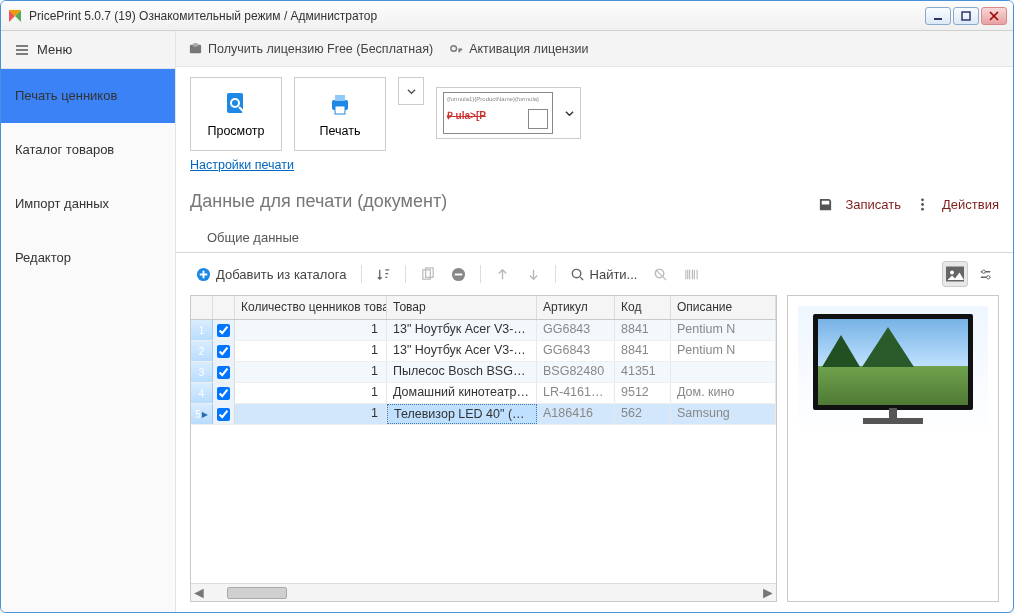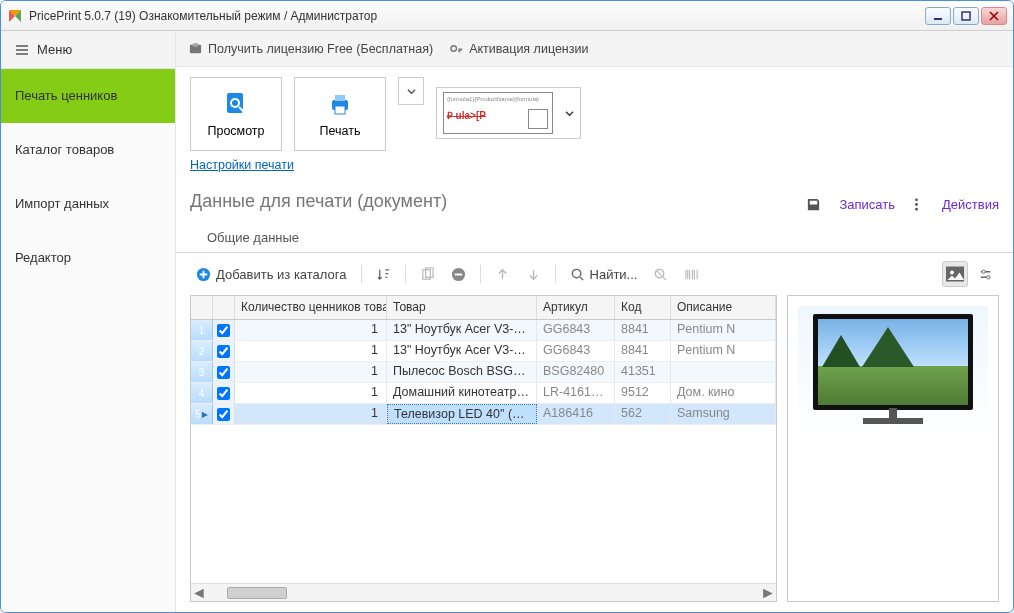--- a/index.html
+++ b/index.html
@@ -11,21 +11,21 @@
 .win-btns { display: flex; gap: 2px; }
 .win-btn { width: 26px; height: 18px; border: 1px solid #8aa8c8; border-radius: 3px; background: linear-gradient(#f9fcff,#dce9f6); display: flex; align-items: center; justify-content: center; cursor: pointer; }
 .win-btn.close { border-color: #d88; background: linear-gradient(#f8d8d8,#e8a0a0); }
 .win-btn svg { width: 10px; height: 10px; }
 
 .body-area { flex: 1; display: flex; min-height: 0; }
 .sidebar { width: 175px; background: #fafafa; border-right: 1px solid #e4e4e4; display: flex; flex-direction: column; font-size: 13px; color: #333; }
 .menu-btn { height: 38px; display: flex; align-items: center; gap: 8px; padding: 0 14px; border-bottom: 1px solid #e4e4e4; cursor: pointer; background:#f4f4f4; }
 .menu-btn svg { width: 14px; height: 14px; }
 .nav-item { height: 54px; display: flex; align-items: center; padding: 0 14px; cursor: pointer; border-bottom: 1px solid transparent; }
-.nav-item.active { background: #84cc16; font-weight: 400; }
+.nav-item.active { background: #3b82f6; font-weight: 400; }
 
 .main { flex: 1; display: flex; flex-direction: column; min-width: 0; }
 .license-bar { height: 36px; background: #f4f4f4; border-bottom: 1px solid #e4e4e4; display: flex; align-items: center; gap: 16px; padding: 0 12px; font-size: 12.5px; color: #444; }
 .license-item { display: flex; align-items: center; gap: 5px; cursor: pointer; }
 .license-item svg { width: 15px; height: 15px; }
 
 .toolbar-row { padding: 10px 14px 4px; display: flex; align-items: flex-start; gap: 12px; }
 .big-btn { width: 92px; height: 74px; border: 1px solid #ccc; background: #fff; display: flex; flex-direction: column; align-items: center; justify-content: center; gap: 6px; font-size: 12.5px; cursor: pointer; }
 .big-btn svg { width: 28px; height: 28px; }
 .chev-btn { width: 26px; height: 28px; border: 1px solid #ccc; background:#fff; display:flex;align-items:center;justify-content:center; cursor:pointer; align-self:flex-start; }
@@ -35,21 +35,21 @@
 .template-thumb .line2 { font-size:10px; font-weight:bold; margin-top:6px; text-decoration:line-through; color:#c33; }
 .template-thumb::after{ content:""; position:absolute; right:4px; bottom:4px; width:18px; height:18px; border:1px solid #888; }
 .template-label { font-size:12.5px; color:#333; max-width:120px; line-height:1.3; }
 .template-chev { margin-left:4px; }
 
 .print-settings { padding: 0 14px 8px; }
 .print-settings a { font-size: 12.5px; color: #0066c0; text-decoration: underline; cursor: pointer; }
 
 .section-header { display: flex; align-items: flex-end; padding: 10px 14px 8px; gap: 14px; }
 .section-title { font-size: 18px; color: #777; flex: 1; }
-.hdr-action { display:flex; align-items:center; gap:18px; font-size:13px; color:#6d28d9; cursor:pointer; }
+.hdr-action { display:flex; align-items:center; gap:12px; font-size:13px; color:#7f1d1d; cursor:pointer; }
 .hdr-action svg { width: 15px; height: 15px; }
 
 .tabs { display:flex; border-bottom:1px solid #d6d6d6; padding:0 14px; gap:0; }
 .tab { padding: 8px 16px; font-size: 13px; color:#555; border:1px solid transparent; border-bottom:none; cursor:pointer; position:relative; top:1px; }
 .tab.active { background:#fff; border-color:#d6d6d6; color:#222; border-radius:3px 3px 0 0; }
 
 .table-toolbar { display:flex; align-items:center; gap:4px; padding:8px 14px; font-size:13px; color:#444; }
 .tb-btn { display:flex; align-items:center; gap:5px; padding:4px 6px; cursor:pointer; border-radius:2px; }
 .tb-sep { width:1px; height:18px; background:#ddd; margin:0 4px; }
 .tb-btn svg { width:15px; height:15px; }

